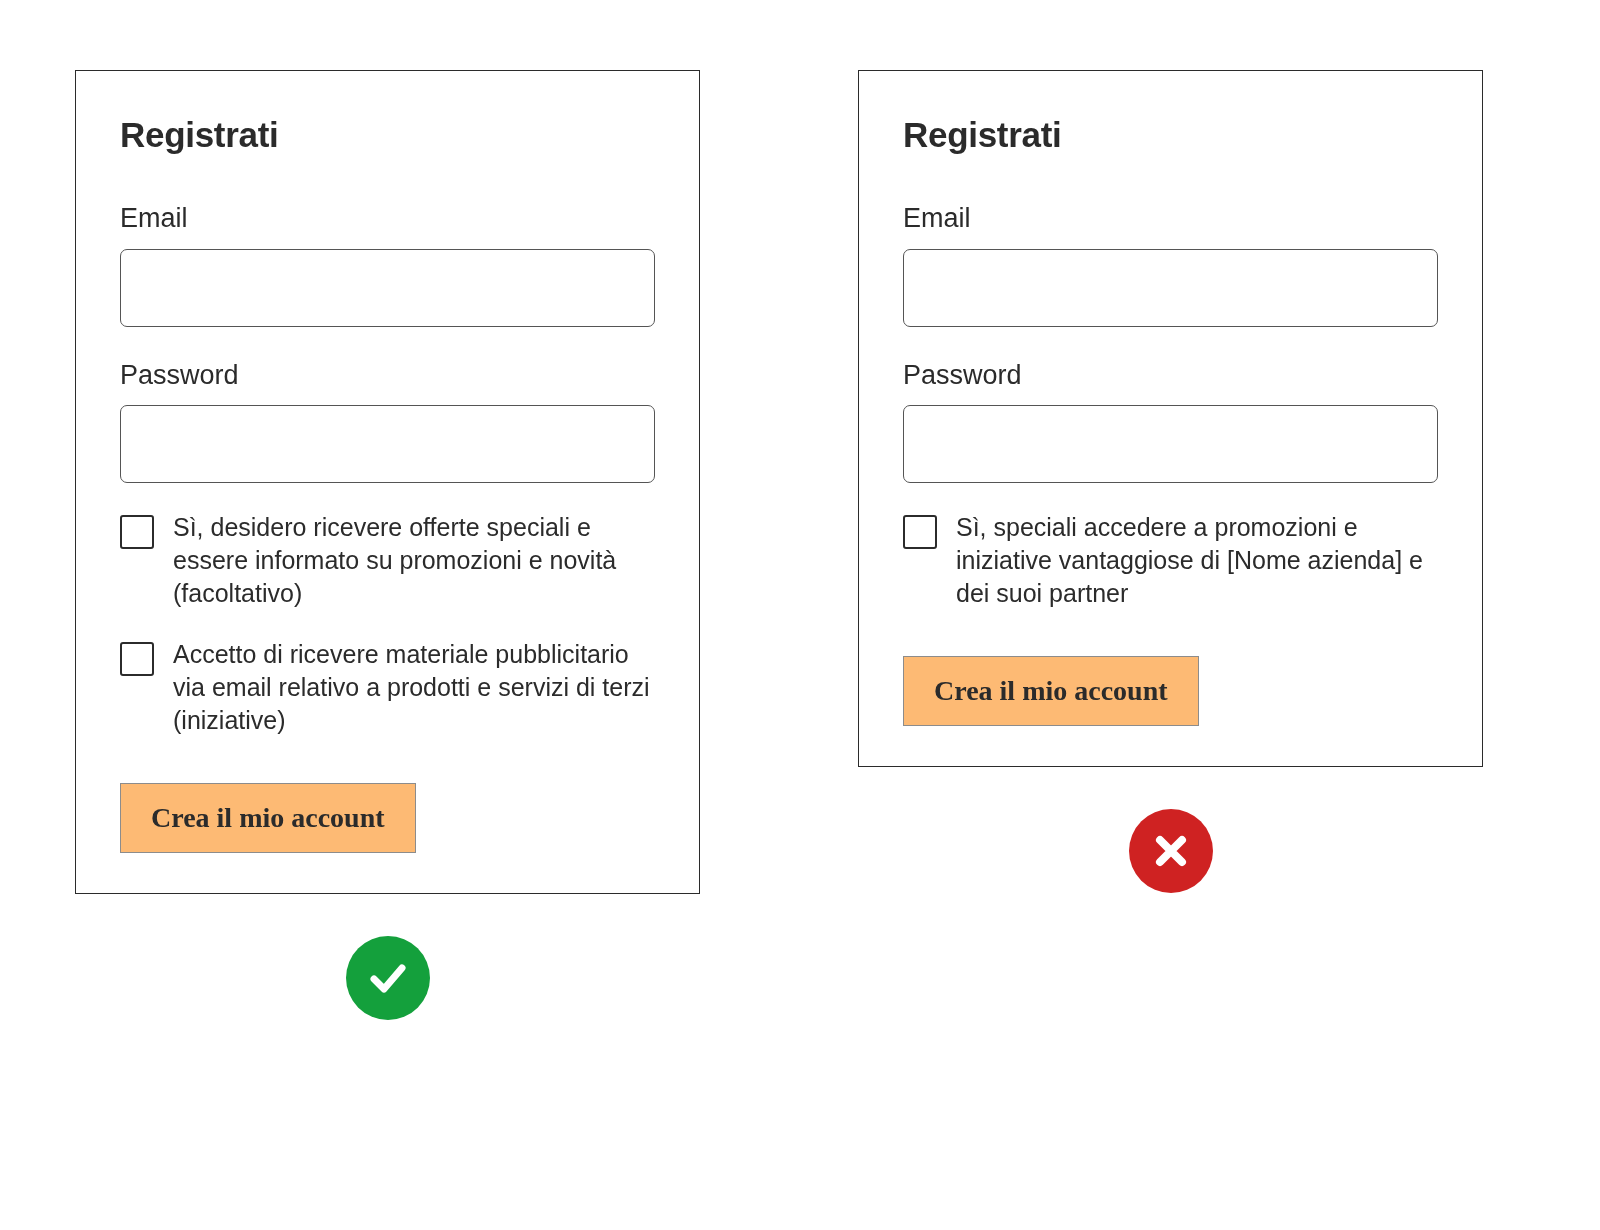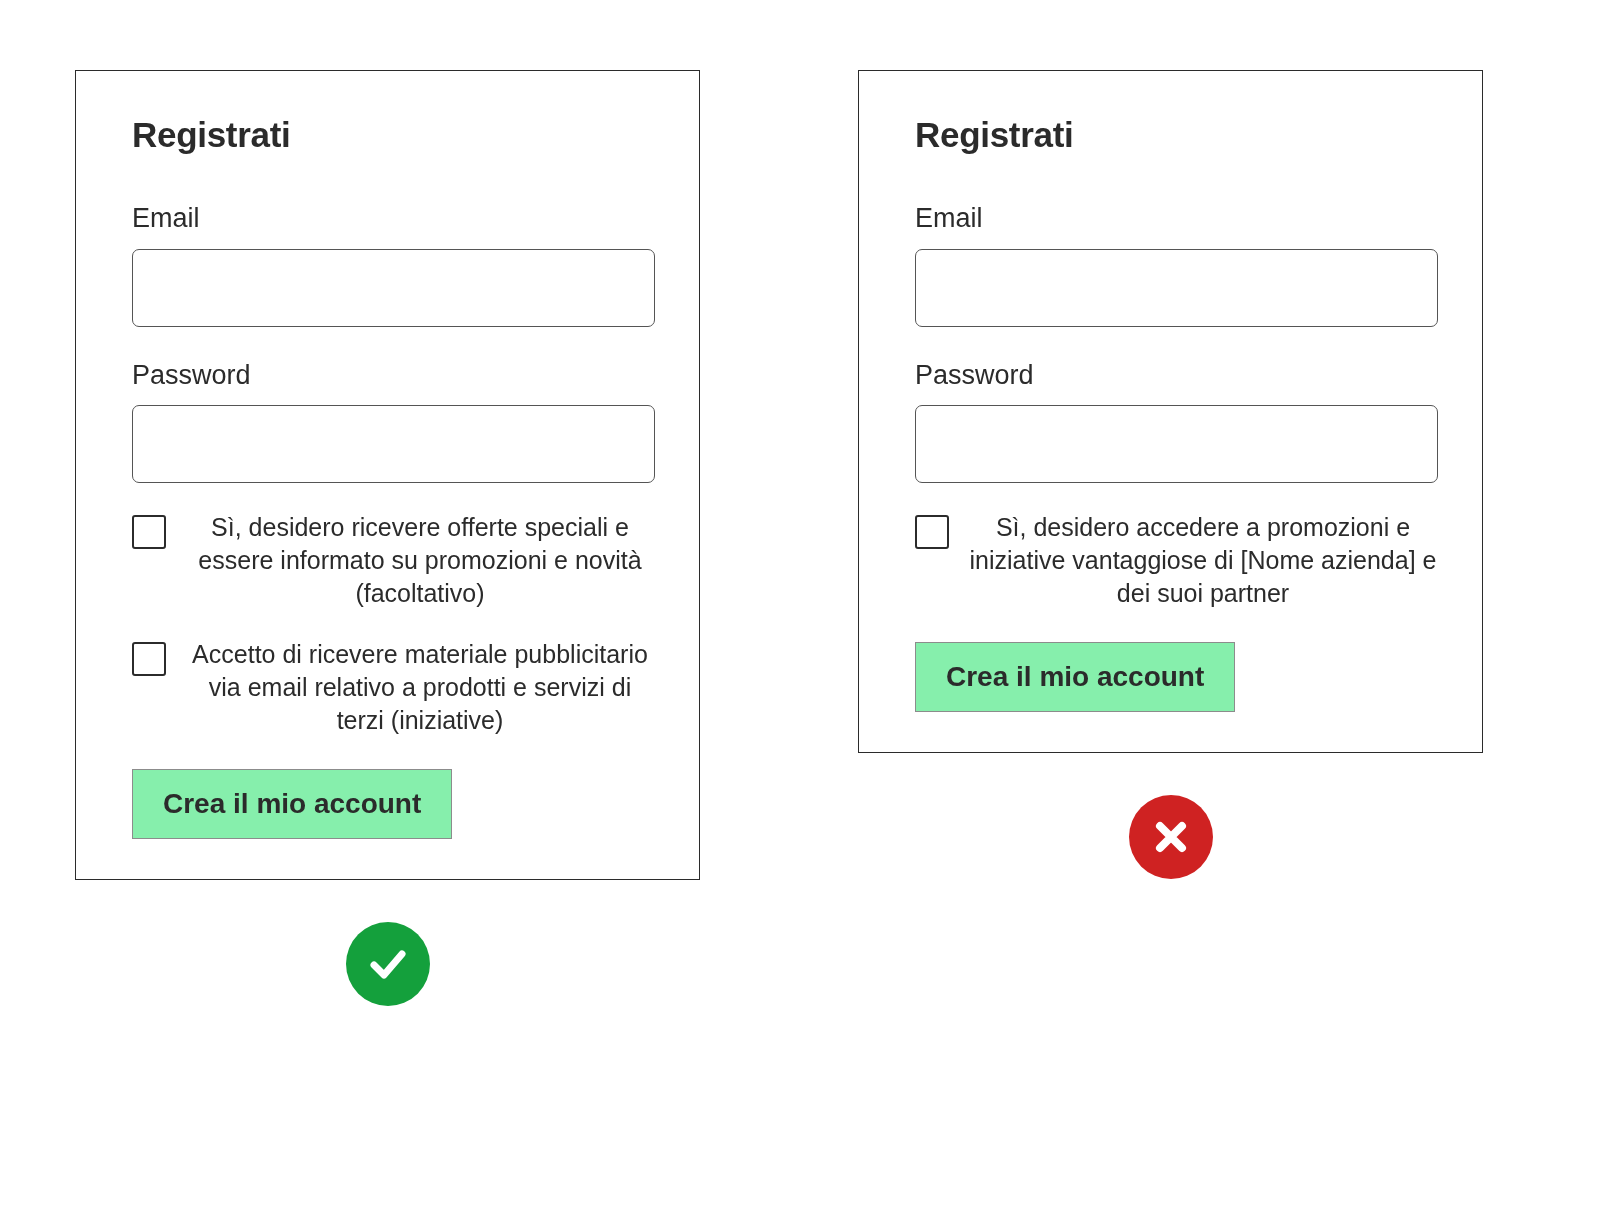--- a/index.html
+++ b/index.html
@@ -30,21 +30,21 @@
     align-items: center;
   }
   .example.good { left: 75px; top: 70px; width: 625px; }
   .example.bad  { left: 858px; top: 70px; width: 625px; }
 
   .card {
     box-sizing: border-box;
     width: 625px;
     background: #ffffff;
     border: 1.5px solid #2b2b2b;
-    padding: 46px 44px 40px 56px;
+    padding: 46px 44px 40px 44px;
   }
 
   .card-title {
     font-size: 35px;
     font-weight: bold;
     letter-spacing: -0.3px;
     color: #2b2b2b;
     margin: 0 0 52px 0;
     line-height: 1;
   }
@@ -88,33 +88,33 @@
     border-radius: 3px;
     background: #ffffff;
     margin-right: 19px;
     margin-top: 4px;
   }
   .checkbox-text {
     font-size: 25px;
     line-height: 1.32;
     color: #2b2b2b;
     max-width: 520px;
-    text-align: center;
   }
 
   .submit-button {
     box-sizing: border-box;
     display: inline-block;
-    font-family: Liberation Sans, sans-serif;
+    font-family: Liberation Serif, serif;
     font-size: 28px;
     font-weight: bold;
     color: #2b2b2b;
-    background: #86efac;
+    background: #fdba74;
     border: 1.5px solid #8c8c8c;
     padding: 20px 30px;
+    margin-top: 14px;
     cursor: pointer;
     line-height: 1;
   }
 
   .verdict {
     margin-top: 42px;
     width: 84px;
     height: 84px;
     border-radius: 50%;
     display: flex;
@@ -181,21 +181,21 @@
         <input class="text-input" type="text" placeholder="" style="">
       </div>
 
       <div class="field-block last">
         <div class="field-label">Password</div>
         <input class="text-input" type="password" placeholder="" style="">
       </div>
 
       <div class="checkbox-row">
         <span class="checkbox-box"></span>
-        <span class="checkbox-text">Sì, desidero accedere a promozioni e iniziative vantaggiose di [Nome azienda] e dei suoi partner</span>
+        <span class="checkbox-text">Sì, speciali accedere a promozioni e iniziative vantaggiose di [Nome azienda] e dei suoi partner</span>
       </div>
 
       <div class="spacer-after-checks"></div>
 
       <button class="submit-button">Crea il mio account</button>
     </div>
 
     <div class="verdict bad">
       <svg width="46" height="46" viewBox="0 0 46 46">
         <path d="M12 12 L34 34 M34 12 L12 34" fill="none" stroke="#ffffff" stroke-width="8" stroke-linecap="round"></path>

